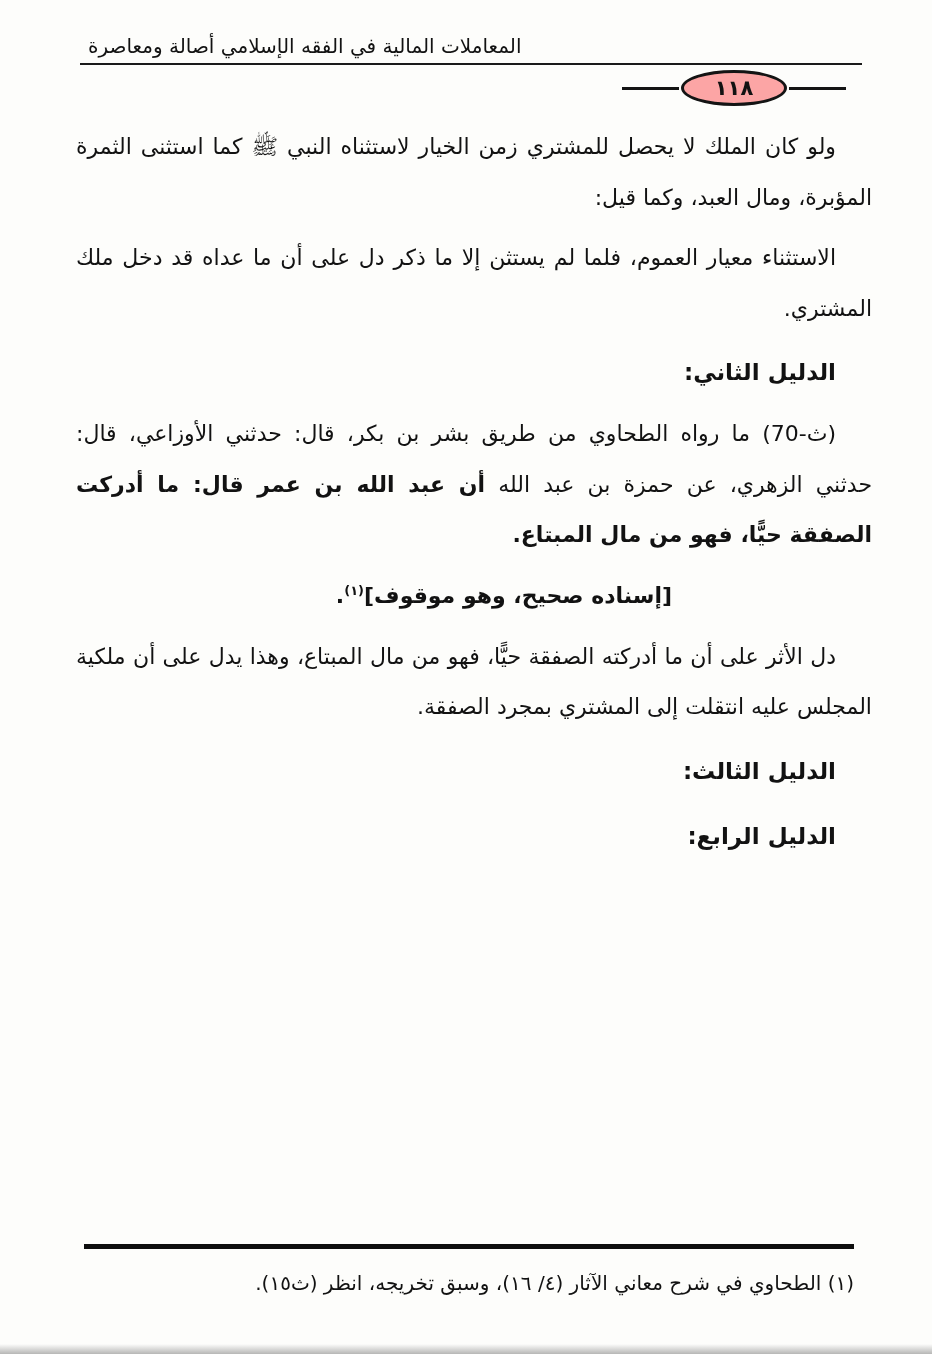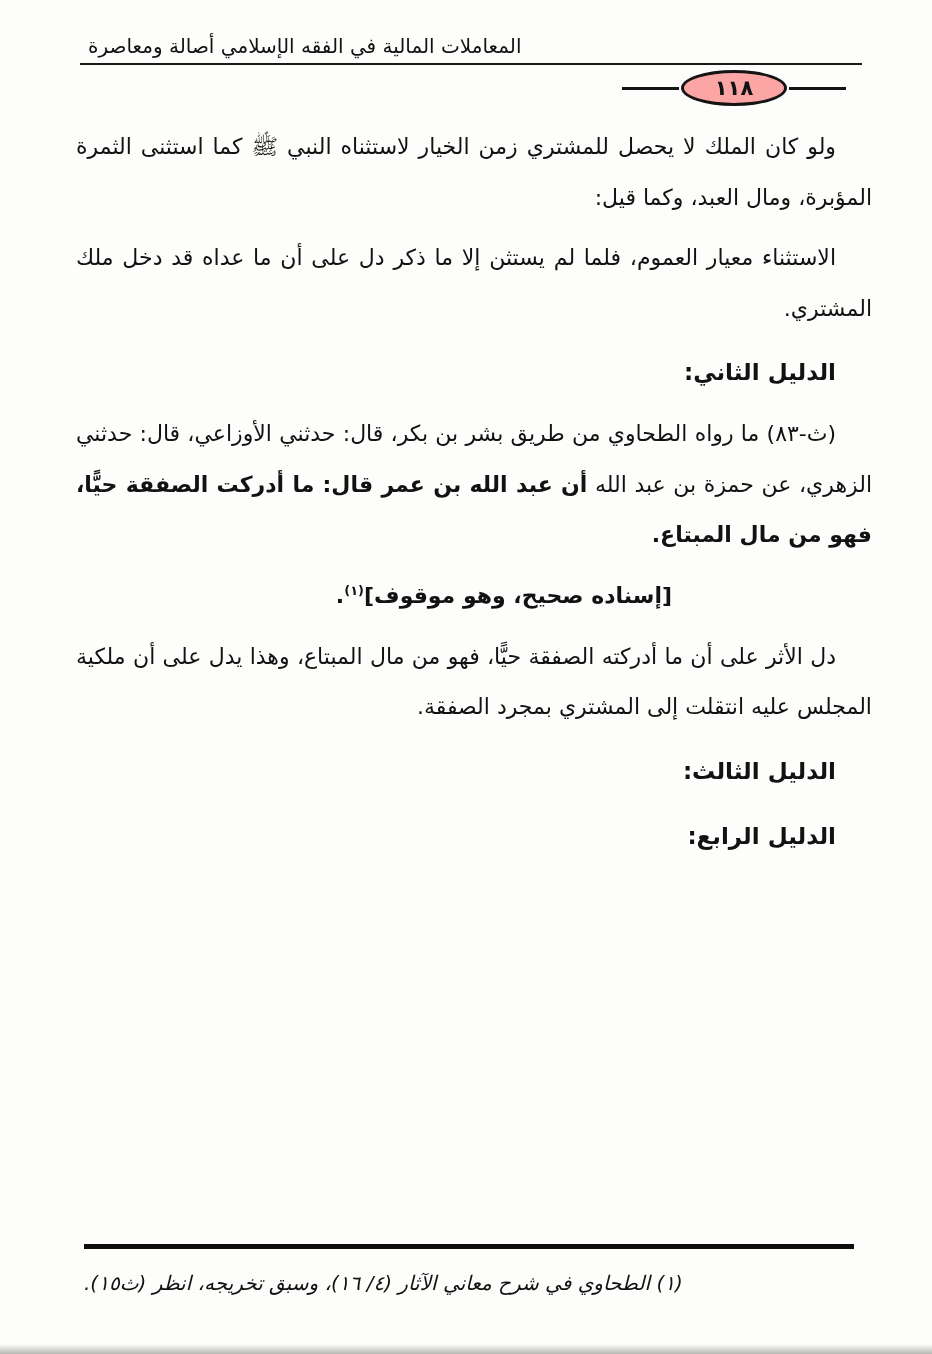--- a/index.html
+++ b/index.html
@@ -103,23 +103,22 @@
     right: 78px;
   }
   .footnote-rule {
     width: 100%;
     height: 5px;
     background: #0e0e0e;
     margin-bottom: 16px;
   }
   .footnote {
     font-size: 20px;
-    text-align: left;
+    text-align: right;
     line-height: 1.8;
-    font-style: italic;
   }
 
   
   .scan-edge-bottom {
     position: absolute;
     bottom: 0;
     left: 0;
     right: 0;
     height: 10px;
     background: linear-gradient(to bottom, rgba(0,0,0,0), rgba(0,0,0,0.28));
@@ -141,21 +140,21 @@
   </header>
 
   <main class="body-text">
 
     <p class="para">ولو كان الملك لا يحصل للمشتري زمن الخيار لاستثناه النبي ﷺ كما استثنى الثمرة المؤبرة، ومال العبد، وكما قيل:</p>
 
     <p class="para">الاستثناء معيار العموم، فلما لم يستثن إلا ما ذكر دل على أن ما عداه قد دخل ملك المشتري.</p>
 
     <h2 class="heading">الدليل الثاني:</h2>
 
-    <p class="para"><span>(ث-٨٣) ما رواه الطحاوي من طريق بشر بن بكر، قال: حدثني الأوزاعي، قال: حدثني الزهري، عن حمزة بن عبد الله </span><span class="bold">أن عبد الله بن عمر قال: ما أدركت الصفقة حيًّا، فهو من مال المبتاع.</span></p>
+    <p class="para"><span>(ث-70) ما رواه الطحاوي من طريق بشر بن بكر، قال: حدثني الأوزاعي، قال: حدثني الزهري، عن حمزة بن عبد الله </span><span class="bold">أن عبد الله بن عمر قال: ما أدركت الصفقة حيًّا، فهو من مال المبتاع.</span></p>
 
     <p class="grading"><span>[إسناده صحيح، وهو موقوف]</span><sup class="fn-ref">(١)</sup><span>.</span></p>
 
     <p class="para">دل الأثر على أن ما أدركته الصفقة حيًّا، فهو من مال المبتاع، وهذا يدل على أن ملكية المجلس عليه انتقلت إلى المشتري بمجرد الصفقة.</p>
 
     <h2 class="heading">الدليل الثالث:</h2>
 
 
     <h2 class="heading">الدليل الرابع:</h2>
 

